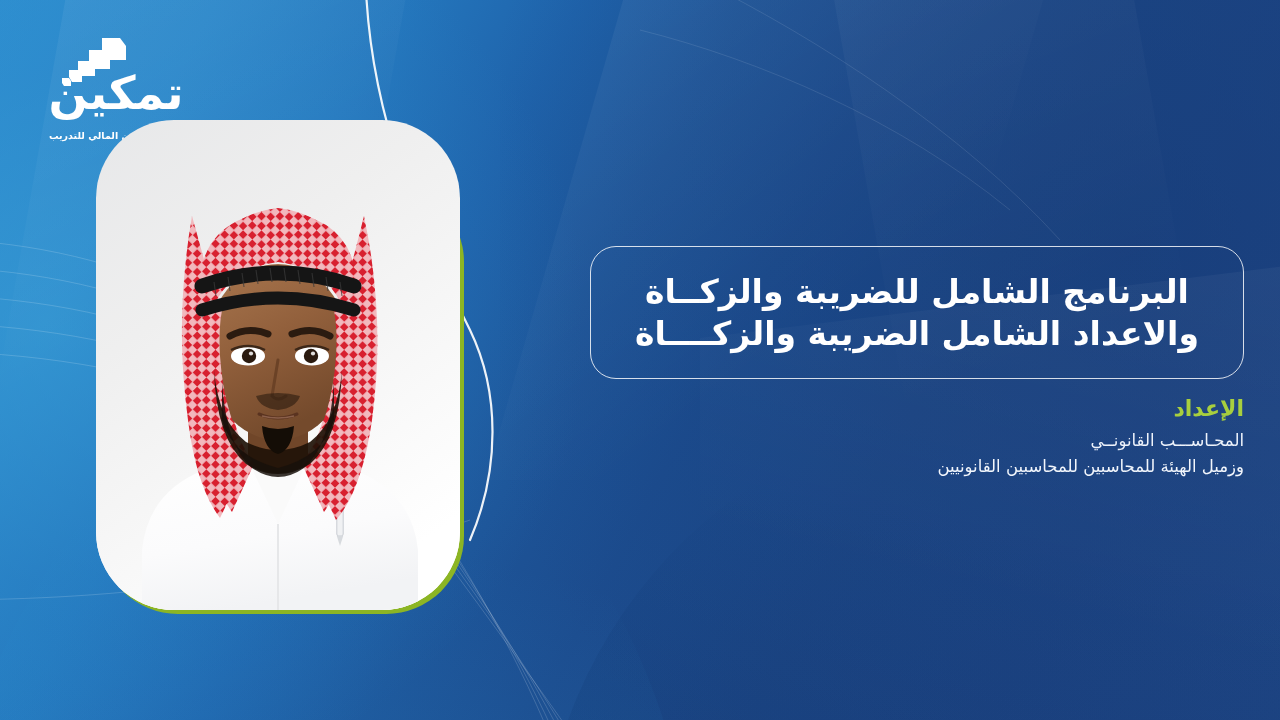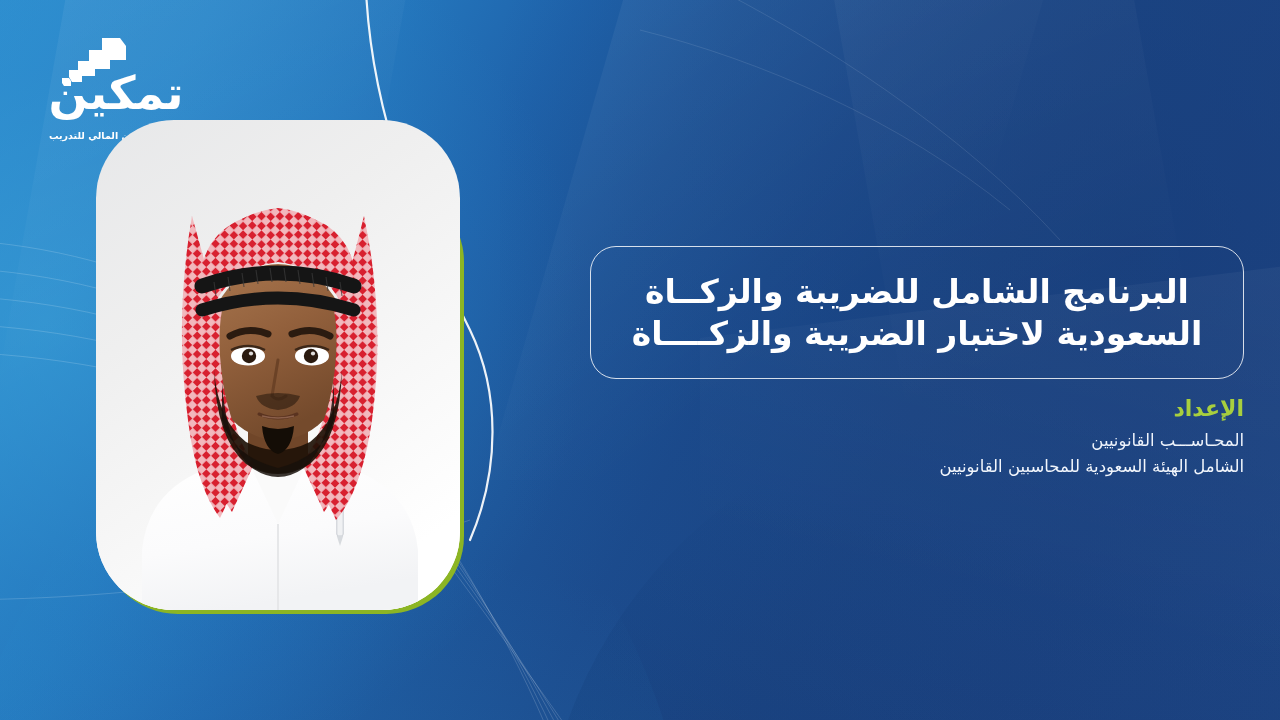--- a/index.html
+++ b/index.html
@@ -275,22 +275,22 @@
                    L238 300 Q228 336 182 348 Q136 336 126 300 Z" fill="#17100a" opacity=".85"></path>
           <path d="M160 276 Q182 270 204 276 Q200 288 182 290 Q164 288 160 276 Z" fill="#1a1008" opacity=".5"></path>
           <path d="M166 306 Q182 312 198 306 Q196 330 182 334 Q168 330 166 306 Z" fill="#140d06"></path>
         </g>
       </svg>
     </div>
   </div>
 
   <div id="title-box">
     <div class="t-line">البرنامج الشامل للضريبة والزكــاة</div>
-    <div class="t-line">السعودية لاختبار الضريبة والزكــــاة</div>
+    <div class="t-line">والاعداد الشامل الضريبة والزكــــاة</div>
   </div>
 
   <div id="credits">
     <div class="prep">الإعداد</div>
-    <div class="role">المحـاســـب القانونيين</div>
-    <div class="fellow">الشامل الهيئة السعودية للمحاسبين القانونيين</div>
+    <div class="role">المحـاســـب القانونــي</div>
+    <div class="fellow">وزميل الهيئة للمحاسبين للمحاسبين القانونيين</div>
   </div>
 
 </div>
 
 </body></html>

